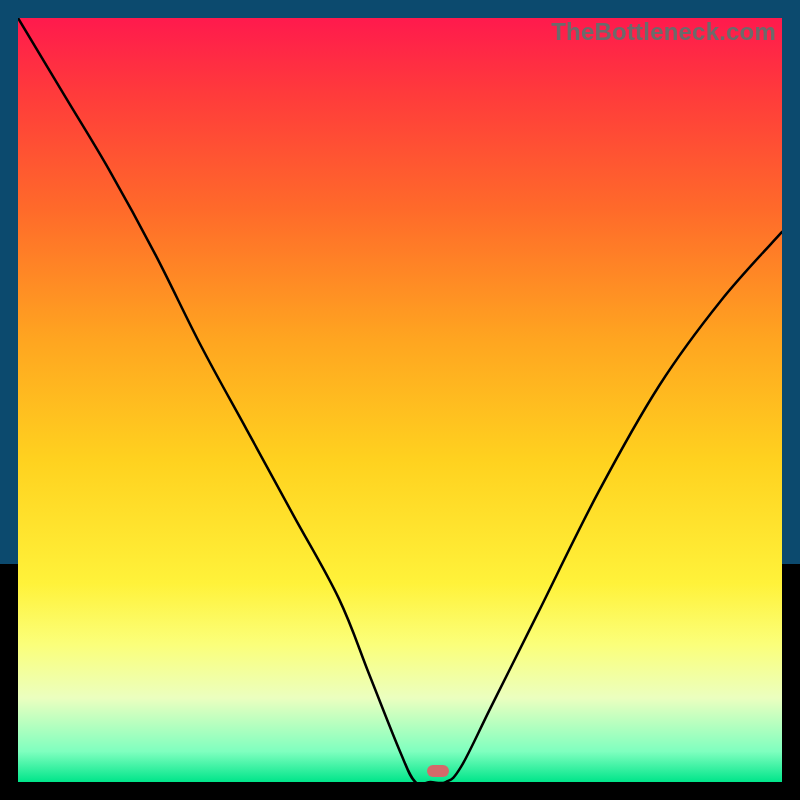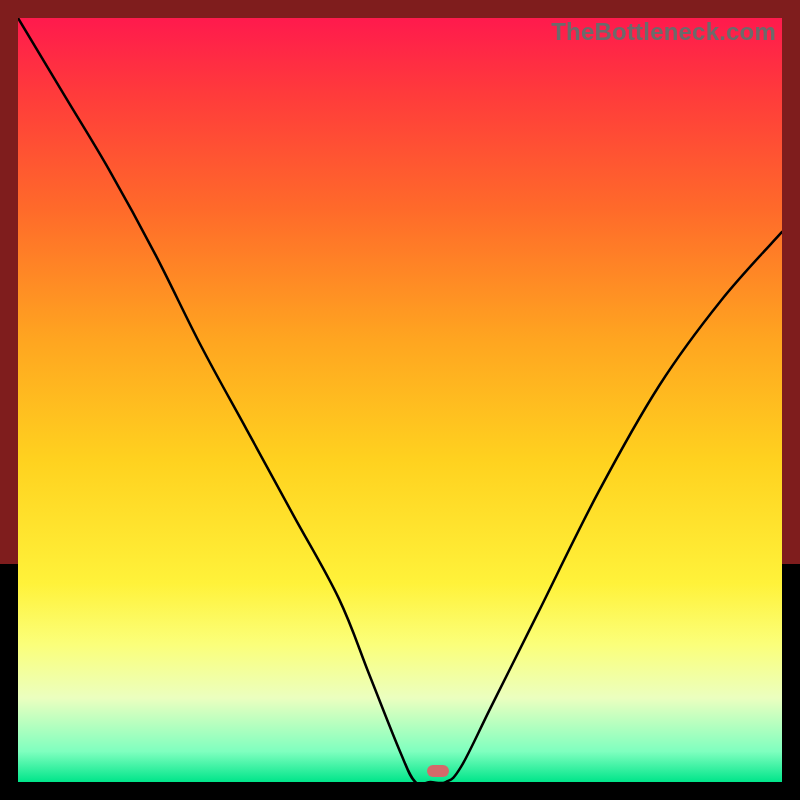--- a/index.html
+++ b/index.html
@@ -1,21 +1,21 @@
 <!DOCTYPE html>
 <html><head>
 <meta charset="utf-8">
 <style>
   * { margin: 0; padding: 0; box-sizing: border-box; }
   html, body { width: 800px; height: 800px; overflow: hidden; background: #000; }
   .frame {
     position: relative;
     width: 800px;
     height: 564px;
-    background: #7f1d1d;
+    background: #0c4a6e;
   }
   .plot-area {
     position: absolute;
     left: 18px;
     top: 18px;
     width: 764px;
     height: 764px;
     background: linear-gradient(to bottom,
       #ff1a4d 0%,
       #ff3b3b 10%,

